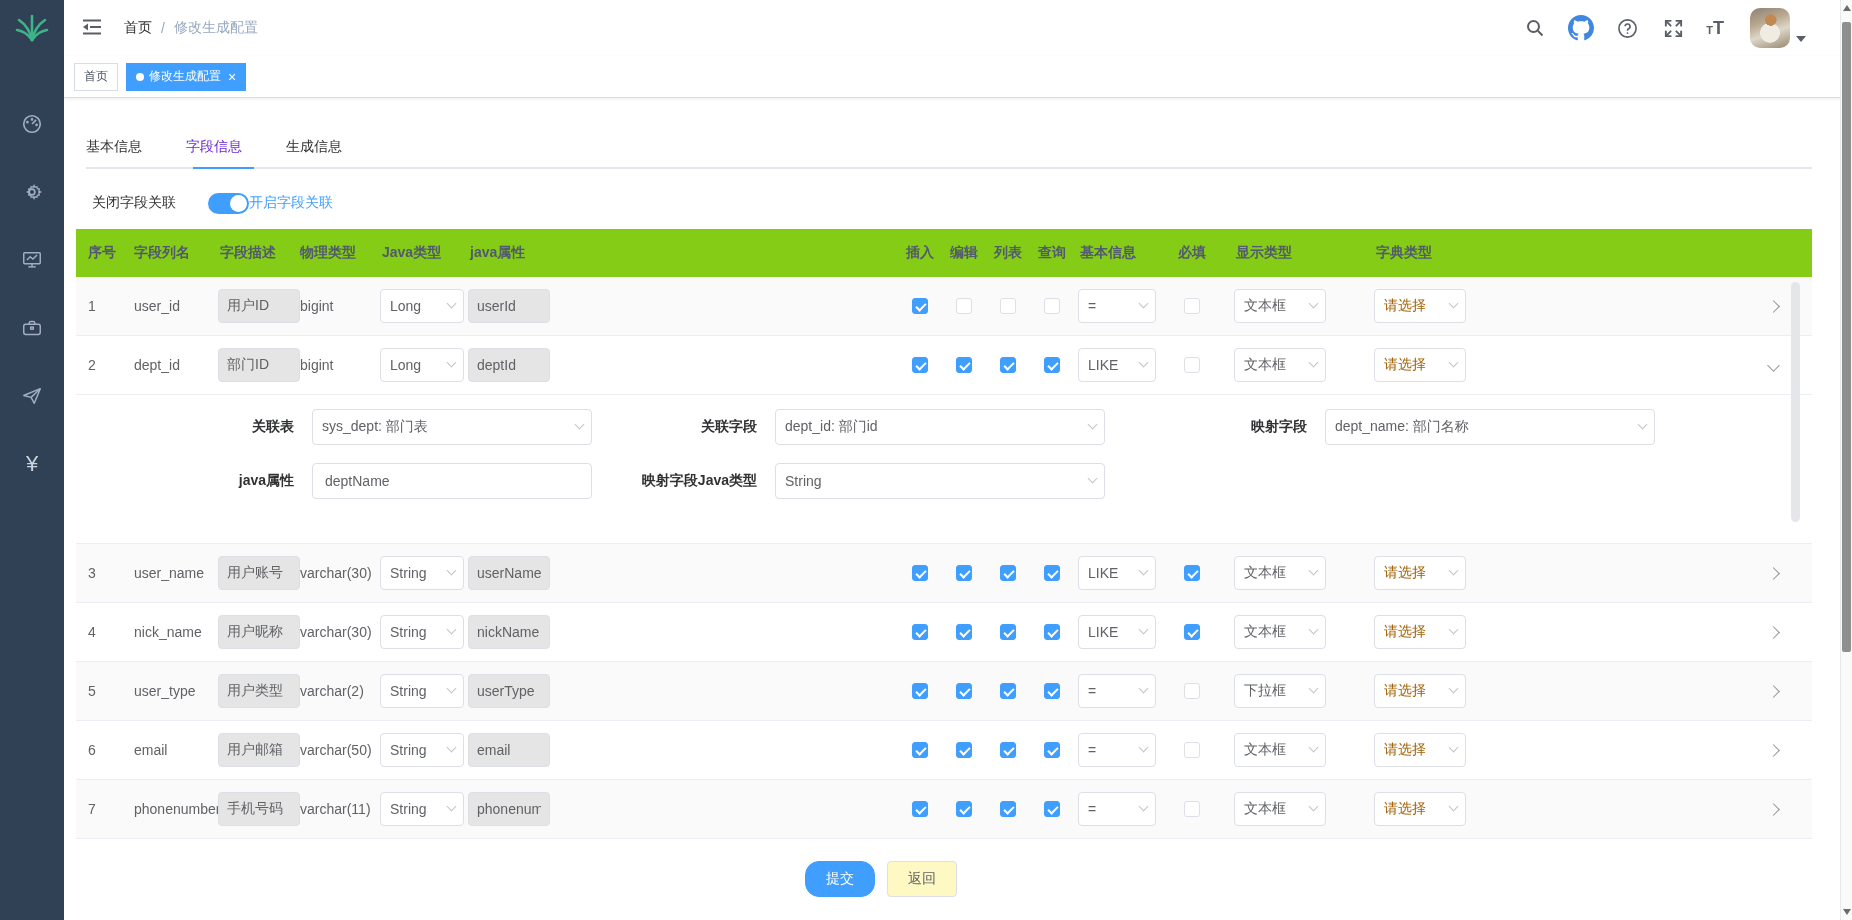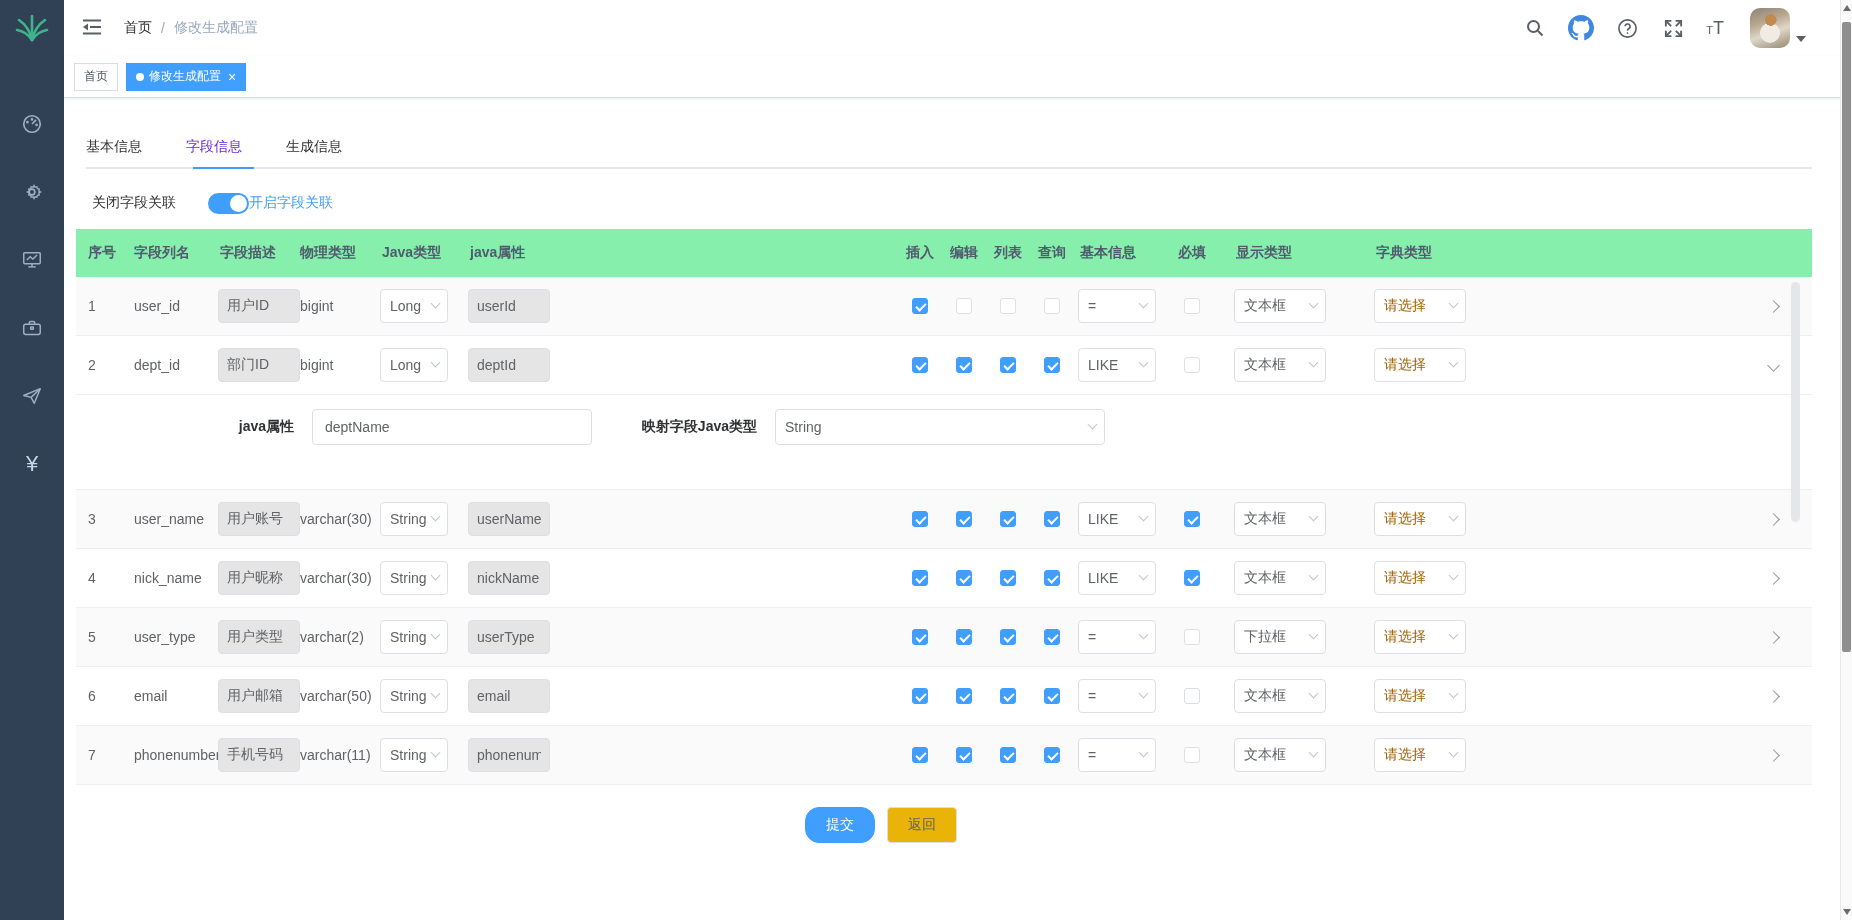--- a/index.html
+++ b/index.html
@@ -22,21 +22,21 @@
   
   .navbar { height:56px; display:flex; align-items:center; padding:0 46px 0 10px;
     background:#fff; position:relative; }
   .hamburger { padding:8px; cursor:pointer; }
   .breadcrumb { margin-left:14px; display:flex; align-items:center; gap:9px; font-size:14px; }
   .bc-home { color:#303133; cursor:pointer; }
   .bc-sep { color:#97a8be; }
   .bc-cur { color:#97a8be; }
   .nav-right { margin-left:auto; display:flex; align-items:center; gap:20px; }
   .nav-icon { width:26px; height:26px; display:flex; align-items:center; justify-content:center; cursor:pointer; }
-  .font-ico { color:#5a5e66; font-weight:400; letter-spacing:0; cursor:pointer; }
+  .font-ico { color:#5a5e66; font-weight:700; letter-spacing:0; cursor:pointer; }
   .font-ico .small { font-size:11px; }
   .font-ico .big { font-size:18px; }
   .avatar-wrap { display:flex; align-items:flex-end; gap:6px; margin-left:6px; cursor:pointer; }
   .avatar { width:40px; height:40px; border-radius:10px;
     background:
       radial-gradient(circle at 52% 30%, #c08a52 0 16%, transparent 17%),
       radial-gradient(circle at 50% 62%, #f0ece4 0 30%, transparent 32%),
       linear-gradient(160deg,#8d8175 0%, #b9a88f 35%, #ded7c9 60%, #97876f 100%); }
   .caret { width:0; height:0; border-left:5px solid transparent; border-right:5px solid transparent;
     border-top:6px solid #5a5e66; margin-bottom:6px; }
@@ -70,41 +70,41 @@
   .switch { width:41px; height:21px; border-radius:11px; background:#409eff; position:relative;
     margin-left:32px; cursor:pointer; flex:0 0 auto; }
   .switch-knob { position:absolute; right:2px; top:2px; width:17px; height:17px; border-radius:50%; background:#fff; }
   .toggle-label-on { color:#409eff; font-size:14px; cursor:pointer; }
 
   
   .gtable { width:1736px; margin-top:14px; position:relative; }
   .t-head, .t-row { display:grid;
     grid-template-columns:58px 84px 82px 80px 88px 80px 1fr 44px 44px 44px 44px 88px 60px 140px 140px 310px;
     align-items:center; }
-  .t-head { height:48px; background:#86efac; color:#515a6e; font-weight:700; font-size:14px; }
+  .t-head { height:48px; background:#84cc16; color:#515a6e; font-weight:700; font-size:14px; }
   .t-row { height:59px; border-bottom:1px solid #ebeef5; background:#fff; }
   .t-row.stripe { background:#fafafa; }
   .hc { white-space:nowrap; }
   .pl12 { padding-left:12px; }
   .pl2 { padding-left:2px; }
   .pl6 { padding-left:6px; }
   .pl14 { padding-left:14px; }
   .c-center { text-align:center; justify-self:center; }
   .cell-text { color:#606266; white-space:nowrap; overflow:hidden; }
 
   .g-input { height:34px; border:1px solid #dcdfe6; border-radius:4px; padding:0 8px; width:82px;
     font-size:14px; color:#606266; background:#e5e5e5; outline:none;
     font-family:"Liberation Sans","DejaVu Sans",sans-serif; }
   .sel { height:34px; border:1px solid #dcdfe6; border-radius:4px; background:#fff;
     display:inline-flex; align-items:center; padding:0 22px 0 9px; position:relative;
     cursor:pointer; font-size:14px; color:#606266; white-space:nowrap; overflow:hidden; }
   .sel .arr { position:absolute; right:8px; top:50%; width:7px; height:7px; margin-top:-6px;
     border-right:1.4px solid #c0c4cc; border-bottom:1.4px solid #c0c4cc; transform:rotate(45deg); }
   .sel.placeholder { color:#a16207; }
-  .w84 { width:68px; } .w78 { width:78px; } .w92 { width:92px; }
+  .w84 { width:84px; } .w78 { width:78px; } .w92 { width:92px; }
   .ml4 { margin-left:4px; } .ml12 { margin-left:12px; }
 
   .cb { width:16px; height:16px; border-radius:3px; border:1px solid #dcdfe6; background:#fff;
     display:inline-block; position:relative; justify-self:center; cursor:pointer; }
   .cb.checked { background:#409eff; border-color:#409eff; }
   .cb.checked::after { content:""; position:absolute; left:5px; top:2px; width:4px; height:8px;
     border:solid #fff; border-width:0 2px 2px 0; transform:rotate(45deg); }
 
   .expand-cell { justify-self:end; padding-right:34px; cursor:pointer; }
   .chev { width:9px; height:9px; border-right:1.5px solid #909399; border-bottom:1.5px solid #909399;
@@ -124,21 +124,21 @@
     font-family:"Liberation Sans","DejaVu Sans",sans-serif; }
   .exp-sel { height:36px; }
 
   
   .inner-scroll { position:absolute; right:12px; top:53px; width:9px; height:240px;
     border-radius:5px; background:#e4e6ea; }
 
   
   .footer-btns { display:flex; justify-content:center; gap:12px; width:1610px; margin-top:22px; }
   .btn { height:36px; padding:0 20px; border-radius:4px; font-size:14px; cursor:pointer;
-    border:1px solid #dcdfe6; background:#eab308; color:#606266;
+    border:1px solid #dcdfe6; background:#fef9c3; color:#606266;
     font-family:"Liberation Sans","DejaVu Sans",sans-serif; }
   .btn.primary { background:#409eff; border-color:#409eff; color:#fff;border-radius:14px; }
 
   
   .page-scrollbar { position:absolute; right:0; top:0; width:12px; height:920px;
     background:#fafafa; border-left:1px solid #e8e8e8; z-index:10; }
   .ps-arrow-up { position:absolute; top:5px; left:2px; width:0; height:0;
     border-left:4px solid transparent; border-right:4px solid transparent; border-bottom:6px solid #6b6b6b; }
   .ps-arrow-down { position:absolute; bottom:5px; left:2px; width:0; height:0;
     border-left:4px solid transparent; border-right:4px solid transparent; border-top:6px solid #6b6b6b; }
@@ -377,20 +377,37 @@
                 <span class="sel w92 ml12 placeholder">
                   <span>请选择</span>
                   <i class="arr"></i>
                 </span>
                 <span class="expand-cell"><i class="chev down"></i></span>
               </div>
             </div>
 
           <div class="exp-panel">
             <div class="exp-row">
+              <span class="exp-label lw1">关联表</span>
+              <span class="sel exp-sel cw1">
+                <span>sys_dept: 部门表</span>
+                  <i class="arr"></i>
+              </span>
+              <span class="exp-label lw2">关联字段</span>
+              <span class="sel exp-sel cw2">
+                <span>dept_id: 部门id</span>
+                  <i class="arr"></i>
+              </span>
+              <span class="exp-label lw3">映射字段</span>
+              <span class="sel exp-sel cw2">
+                <span>dept_name: 部门名称</span>
+                  <i class="arr"></i>
+              </span>
+            </div>
+            <div class="exp-row">
               <span class="exp-label lw1">java属性</span>
               <input class="exp-input cw1" value="deptName" style="">
               <span class="exp-label lw2">映射字段Java类型</span>
               <span class="sel exp-sel cw2">
                 <span>String</span>
                   <i class="arr"></i>
               </span>
             </div>
           </div>
 

